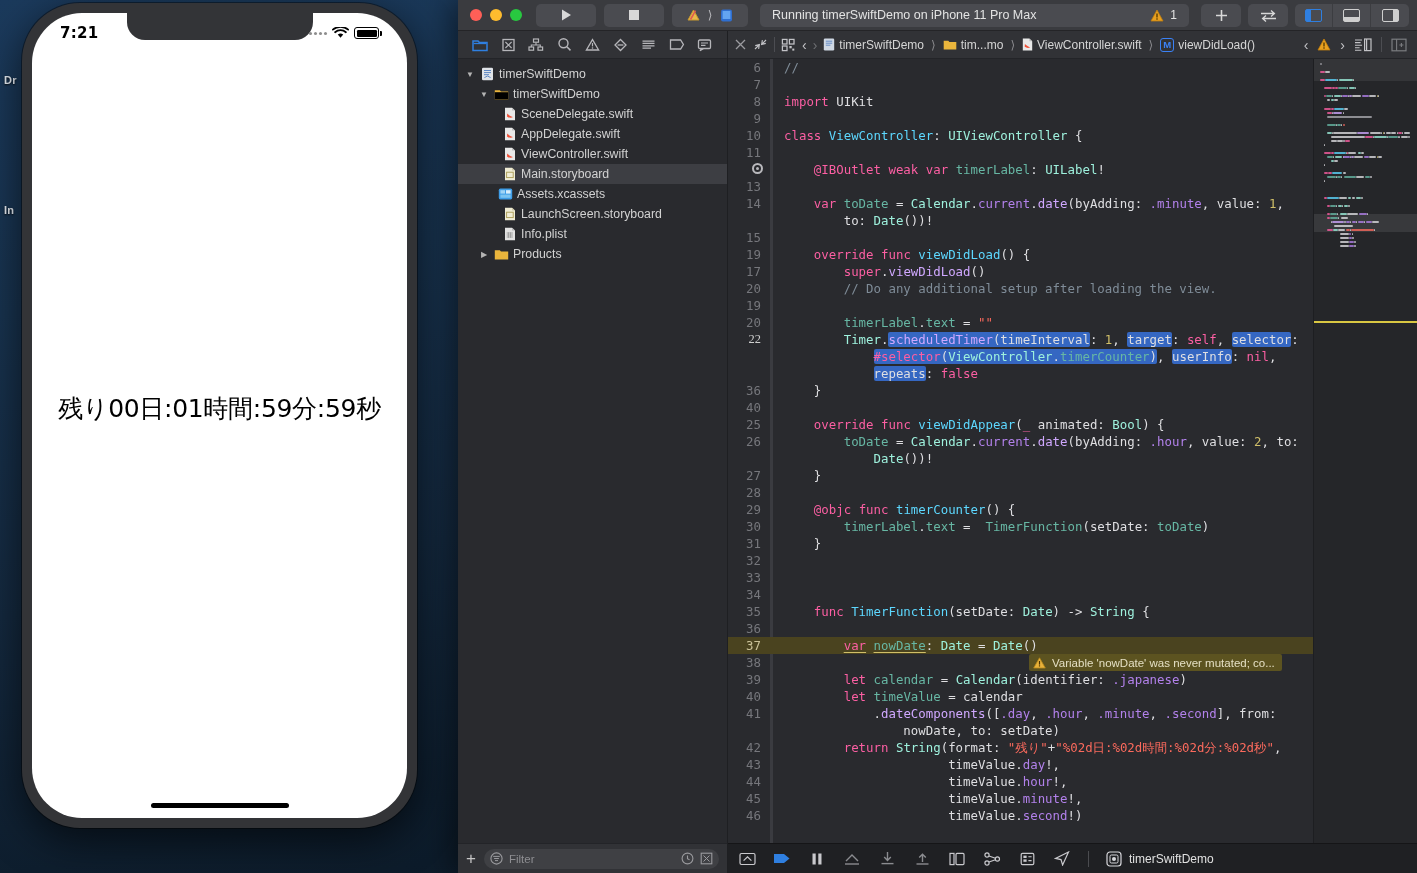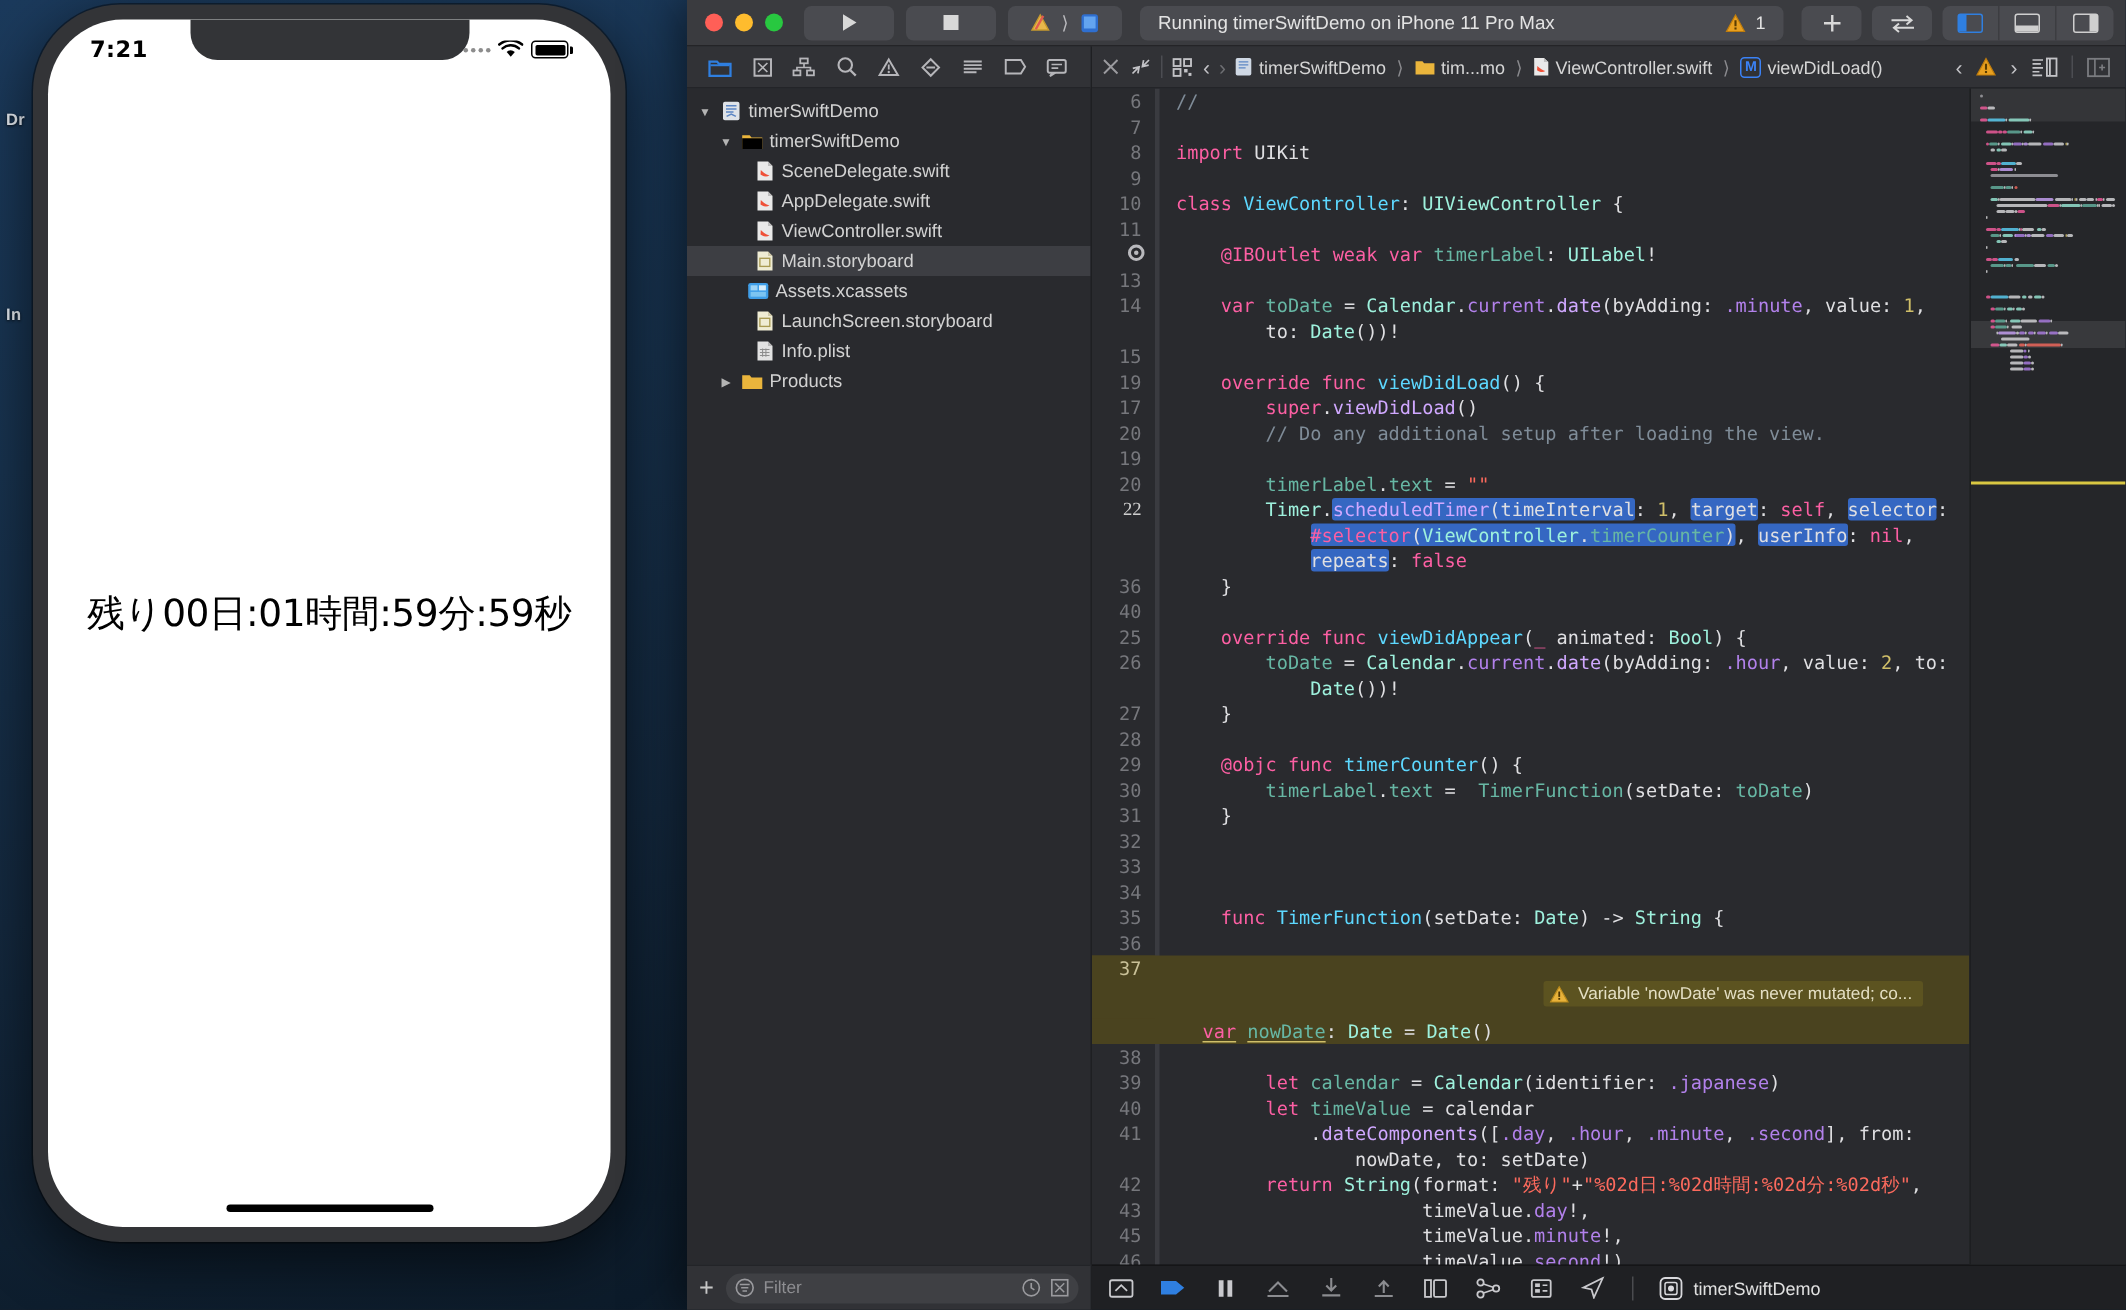--- a/index.html
+++ b/index.html
@@ -149,21 +149,21 @@
 
   #ed-main { flex: 1; display: flex; min-height: 0; background: #292a2e; }
   #ed-code { flex: 1; position: relative; overflow: hidden;
              font-family: "DejaVu Sans Mono", monospace; font-size: 12.4px; }
   .cline { display: flex; align-items: flex-start; min-height: 17px; position: relative; }
   .gutter { width: 42px; flex: 0 0 42px; text-align: right; padding-right: 9px;
             color: #76777c; user-select: none; line-height: 17px; }
   .gutter.active { color: #cfcfcf; font-family: Liberation Serif, serif; }
   .ctext { flex: 1; white-space: pre; line-height: 17px; color: #dfdfe2; padding-left: 12px;
            border-left: 2px solid transparent; }
-  .cline.warnrow { background: #4a431f; flex-direction: column; }
+  .cline.warnrow { background: #4a431f; }
   .cline.warnrow .gutter { background: #4a431f; color:#c9c198; }
   .cline.selrow .ctext { }
   .foldbar { position:absolute; left: 42px; top:0; bottom:0; width: 3px; background:#3a3b40; }
 
   
   .kw   { color: #fc5fa3; }          
   .typ  { color: #9ef1dd; }          
   .mem  { color: #67b7a4; }          
   .fn   { color: #5dd8ff; }          
   .call { color: #d0a8ff; }          
@@ -749,20 +749,24 @@
             <span class="gutter"></span>
             <span class="ctext">                <span class="plain">nowDate, to: setDate)</span></span>
           </div>
           <div class="cline">
             <span class="gutter">42</span>
             <span class="ctext">        <span class="kw">return</span> <span class="typ">String</span><span class="plain">(format: </span><span class="str">"残り"</span><span class="plain">+</span><span class="str">"%02d日:%02d時間:%02d分:%02d秒"</span><span class="plain">,</span></span>
           </div>
           <div class="cline">
             <span class="gutter">43</span>
             <span class="ctext">                      <span class="plain">timeValue.</span><span class="prop">day</span><span class="plain">!,</span></span>
+          </div>
+          <div class="cline">
+            <span class="gutter">44</span>
+            <span class="ctext">                      <span class="plain">timeValue.</span><span class="prop">hour</span><span class="plain">!,</span></span>
           </div>
           <div class="cline">
             <span class="gutter">45</span>
             <span class="ctext">                      <span class="plain">timeValue.</span><span class="prop">minute</span><span class="plain">!,</span></span>
           </div>
           <div class="cline">
             <span class="gutter">46</span>
             <span class="ctext">                      <span class="plain">timeValue.</span><span class="prop">second</span><span class="plain">!)</span></span>
           </div>
 

